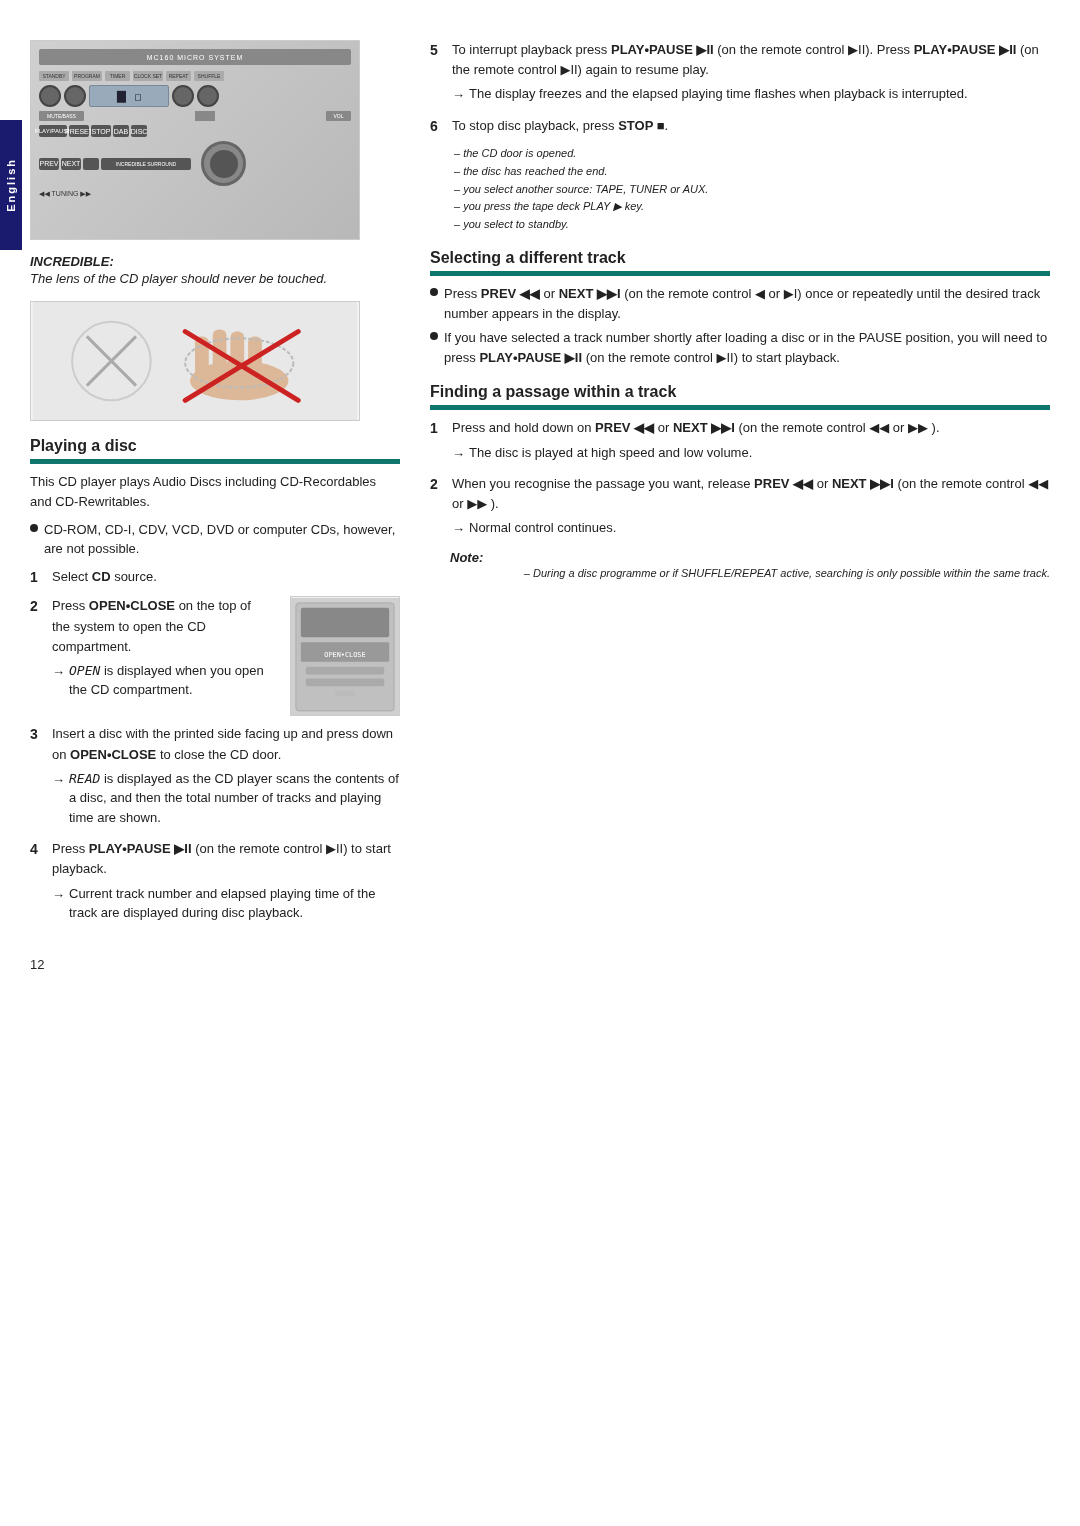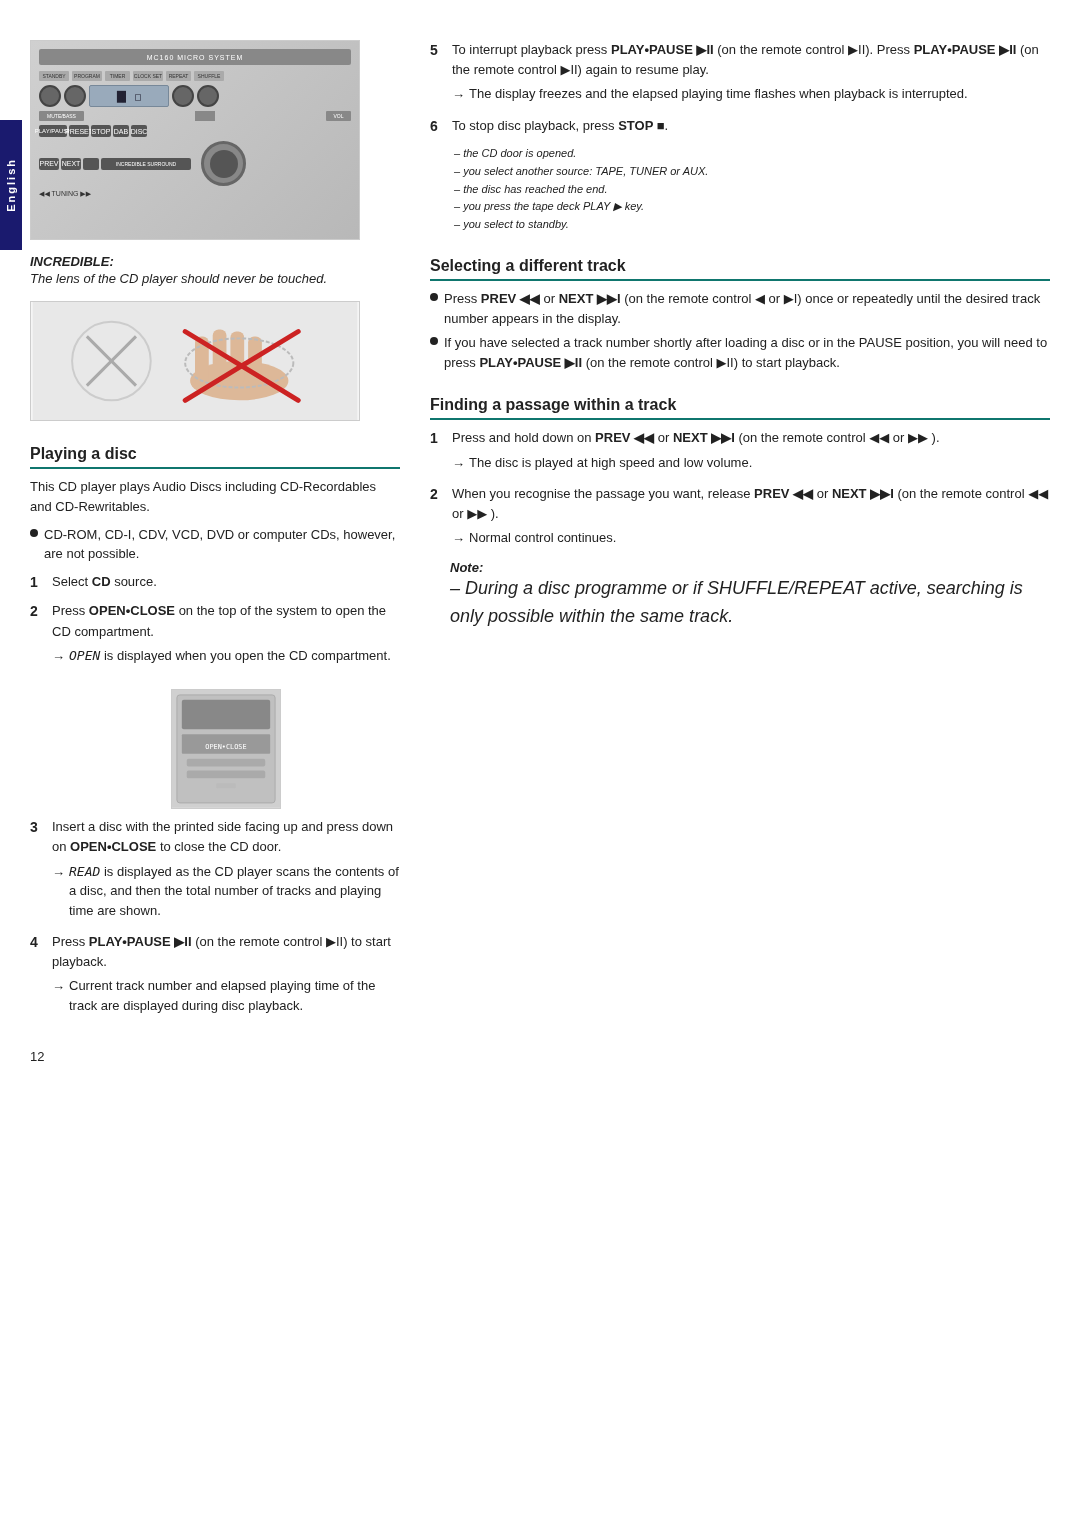--- a/index.html
+++ b/index.html
@@ -130,24 +130,24 @@
 
     .hand-image svg {
       width: 100%;
       height: 100%;
     }
 
     
     .section-title {
       font-size: 16px;
       font-weight: bold;
-      border-bottom: 2px solid #0f766e;
+      border-bottom: 5px solid #0f766e;
       padding-bottom: 4px;
       margin-bottom: 8px;
-      margin-top: 24px;
+      margin-top: 16px;
     }
 
     
     .important-block {
       margin-bottom: 12px;
     }
 
     .important-label {
       font-weight: bold;
       font-style: italic;
@@ -243,22 +243,23 @@
     }
 
     .note-label {
       font-weight: bold;
       font-style: italic;
       font-size: 13px;
     }
 
     .note-text {
       font-style: italic;
-      font-size: 18px;
+      font-size: 11px;
       line-height: 1.55;
+      text-align: right;
     }
 
     
     .dash-list {
       list-style: none;
       margin: 4px 0 4px 4px;
     }
 
     .dash-list li {
       font-size: 11px;
@@ -429,21 +430,21 @@
       <div class="step">
         <span class="step-num">1</span>
         <div class="step-content">
           <span>Select <b>CD</b> source.</span>
         </div>
       </div>
 
       <div class="step">
         <span class="step-num">2</span>
         <div class="step-content">
-          <div style="display:flex;gap:20px;align-items:center;flex-direction:column;">
+          <div style="display:flex;gap:20px;align-items:flex-start;">
             <div style="flex:1;">
               <span>Press <b>OPEN•CLOSE</b> on the top of the system to open the CD compartment.</span>
               <div class="arrow-note">
                 <span class="arrow-sym">→</span>
                 <span><span class="mono-italic">OPEN</span> is displayed when you open the CD compartment.</span>
               </div>
             </div>
 
             <div class="mini-device">
               <svg viewBox="0 0 110 120" xmlns="http://www.w3.org/2000/svg">
@@ -503,22 +504,22 @@
       <div class="step">
         <span class="step-num">6</span>
         <div class="step-content">
           <span>To stop disc playback, press <b>STOP ■</b>.</span>
         </div>
       </div>
 
       <div style="margin-left:20px;margin-bottom:16px;">
         <ul class="dash-list">
           <li><i>– the CD door is opened.</i></li>
+          <li><i>– the disc has reached the end.</i></li>
           <li><i>– you select another source: TAPE, TUNER or AUX.</i></li>
-          <li><i>– the disc has reached the end.</i></li>
           <li><i>– you press the tape deck PLAY ▶ key.</i></li>
           <li><i>– you select to standby.</i></li>
         </ul>
       </div>
 
       <div class="section-title">Selecting a different track</div>
 
       <ul class="bullet-list">
         <li>
           <span class="bullet-circle"></span>

